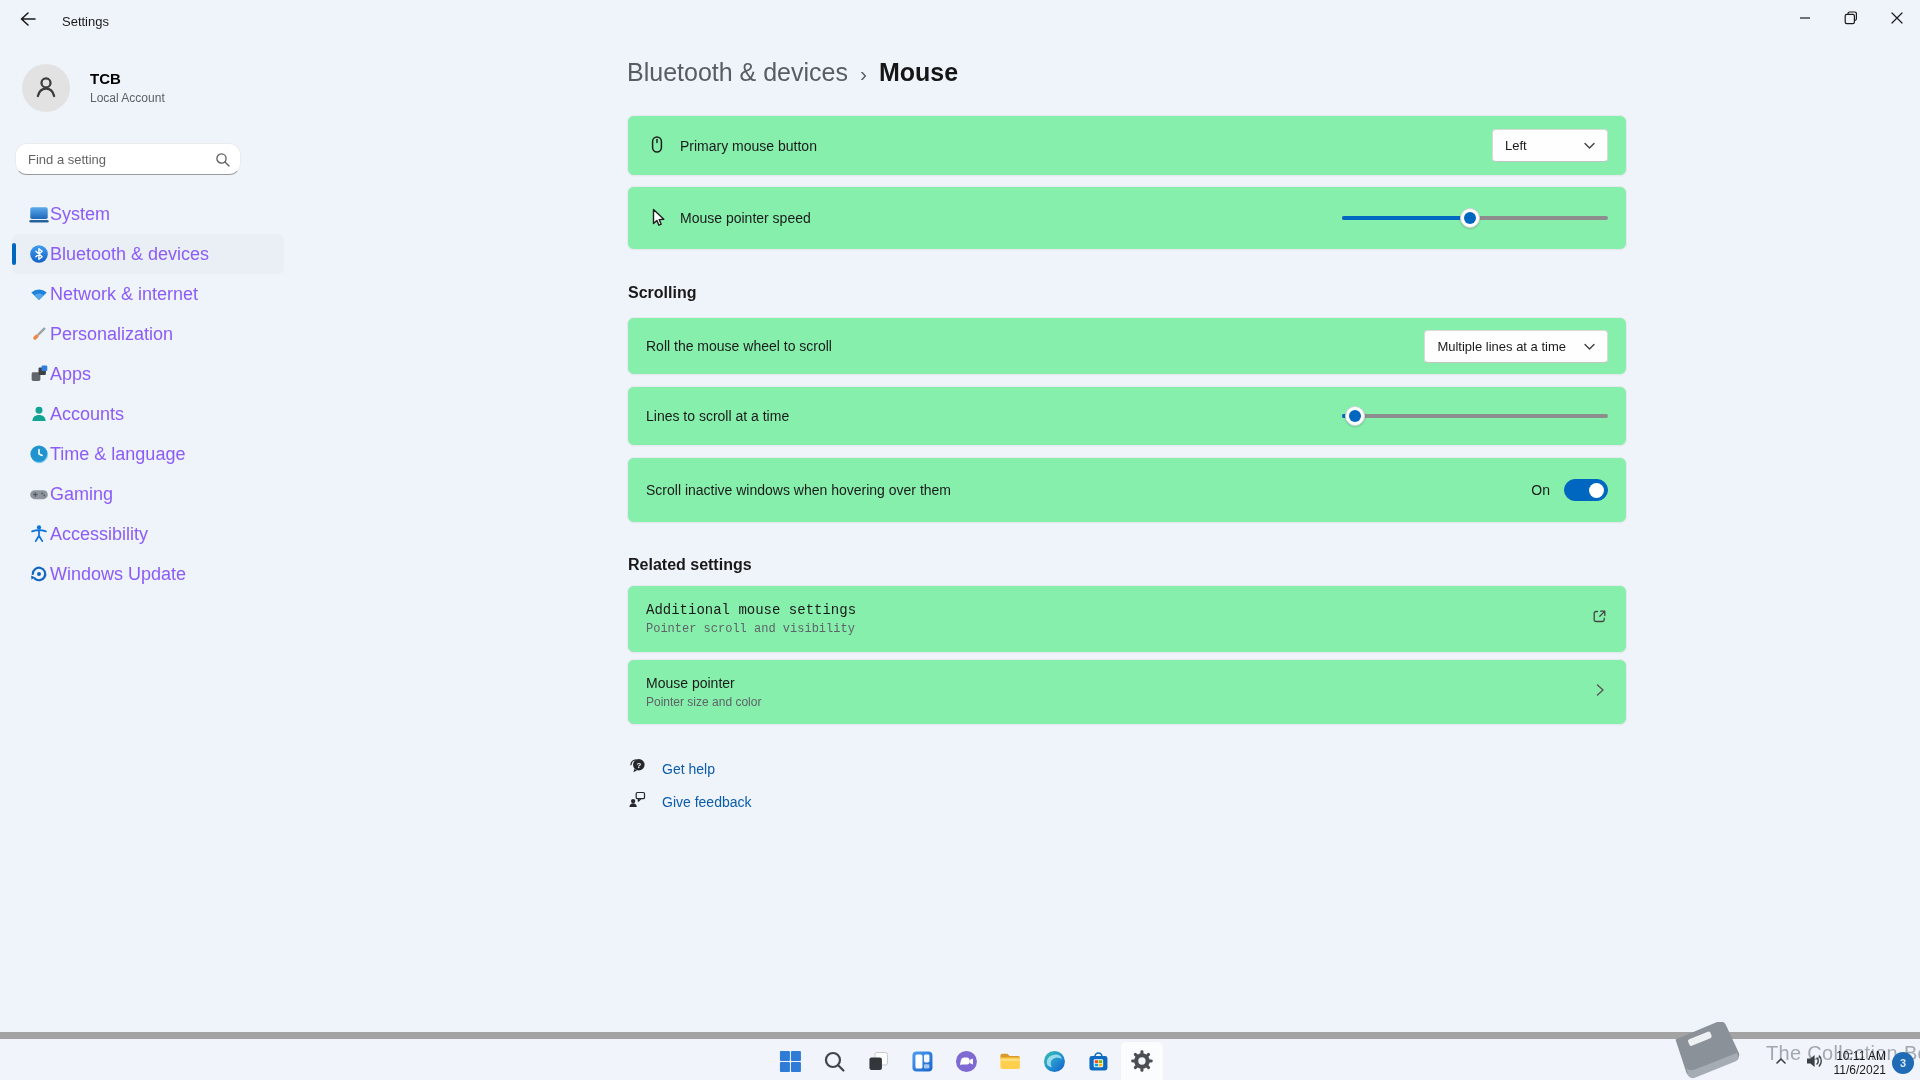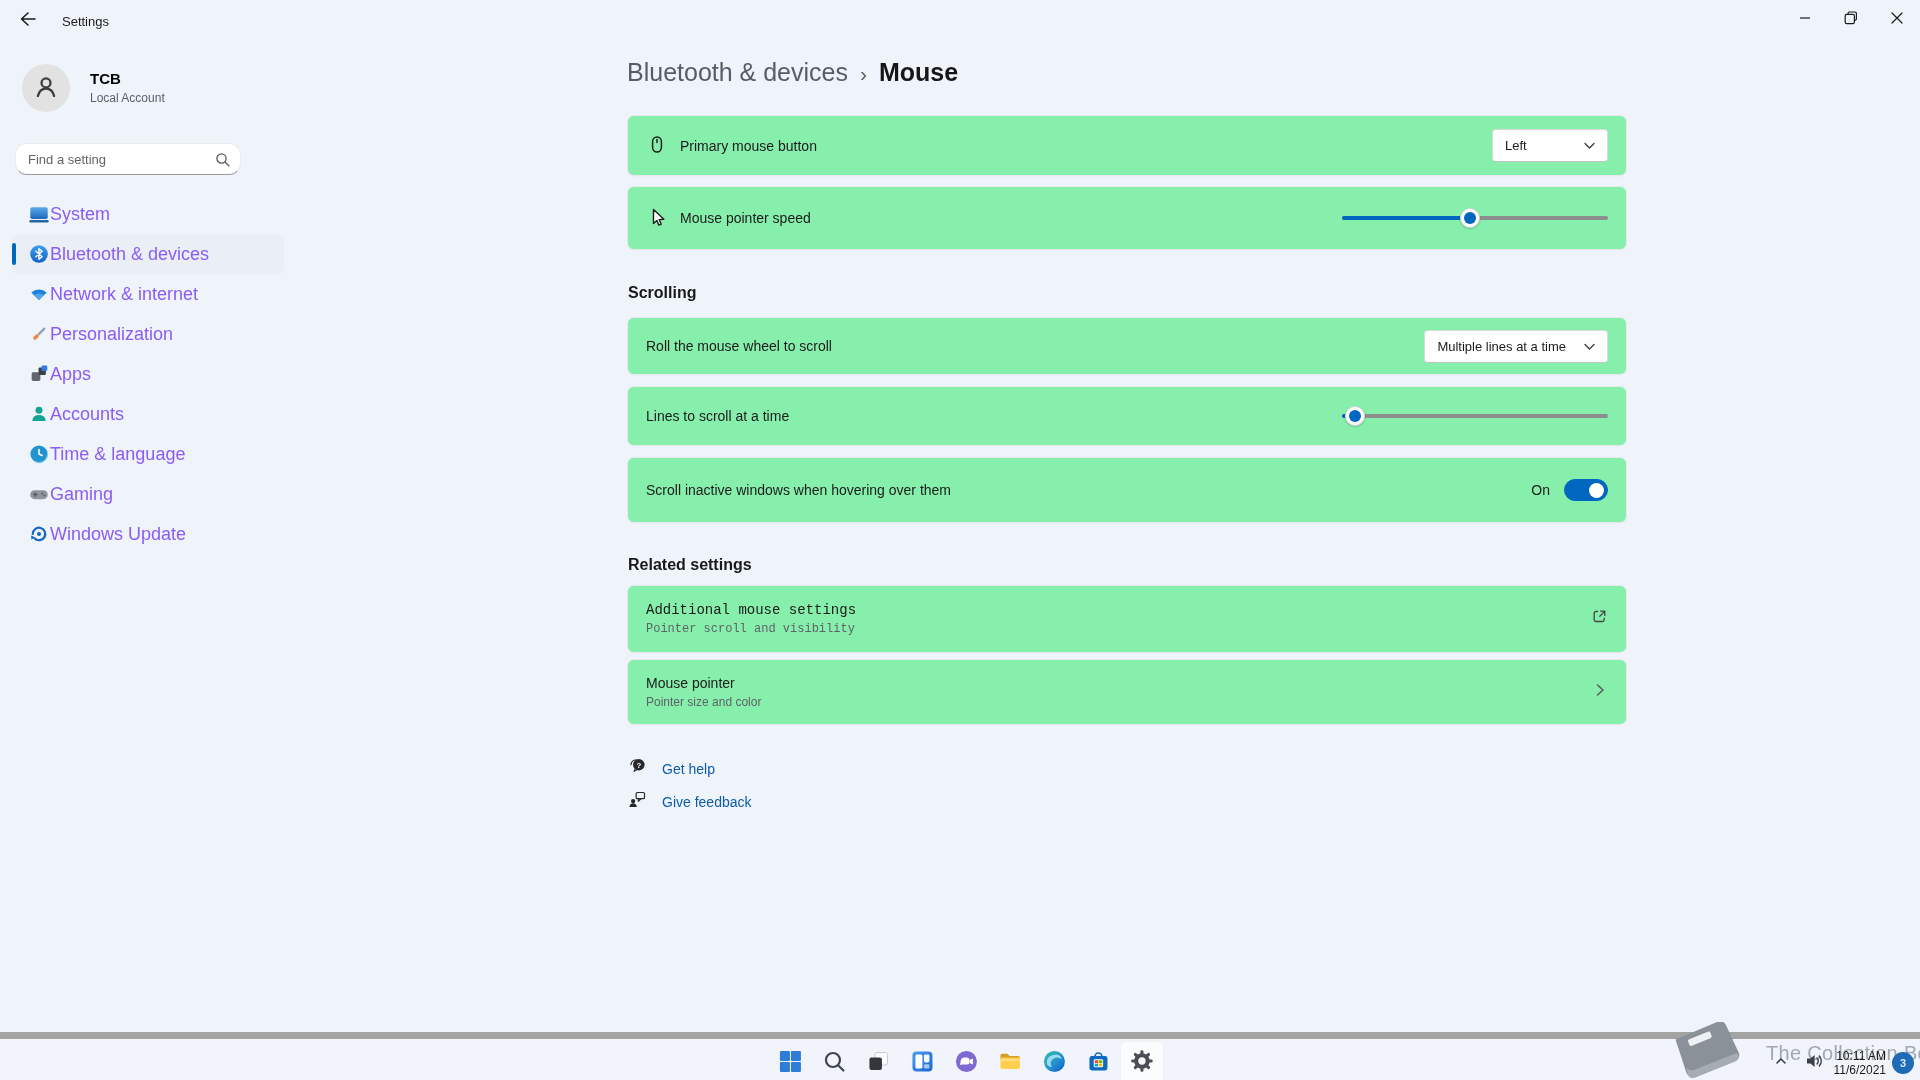--- a/index.html
+++ b/index.html
@@ -249,20 +249,29 @@
               <path d="M8 10.8 v3.6 M6.2 12.6 h3.6" stroke="#565b61" stroke-width="1.5" stroke-linecap="round"></path>
               <circle cx="15.6" cy="11.4" r="1.1" fill="#565b61"></circle>
               <circle cx="17.8" cy="13.6" r="1.1" fill="#565b61"></circle>
             </svg>
         </span>
         <span class="nav-label">Gaming</span>
       </div>
       <div class="nav-item">
         <span class="nav-icon">
           <svg width="22" height="22" viewBox="0 0 24 24">
+              <circle cx="12" cy="4.8" r="2.3" fill="#0b72d8"></circle>
+              <path d="M4.5 9.2 C9 7.6 15 7.6 19.5 9.2 M12 8.6 V14 M12 14 L8.4 19.8 M12 14 L15.6 19.8" fill="none" stroke="#0b72d8" stroke-width="1.9" stroke-linecap="round" stroke-linejoin="round"></path>
+            </svg>
+        </span>
+        <span class="nav-label">Accessibility</span>
+      </div>
+      <div class="nav-item">
+        <span class="nav-icon">
+          <svg width="22" height="22" viewBox="0 0 24 24">
               <path d="M5.2 12 a6.8 6.8 0 1 1 2 4.8" fill="none" stroke="#1266c1" stroke-width="2.4" stroke-linecap="round"></path>
               <polygon points="3.4,13.6 7.6,15.6 3.8,18.2" fill="#1266c1"></polygon>
               <circle cx="12" cy="12" r="2.2" fill="#1266c1"></circle>
             </svg>
         </span>
         <span class="nav-label">Windows Update</span>
       </div>
     </div>
   </div>
 

